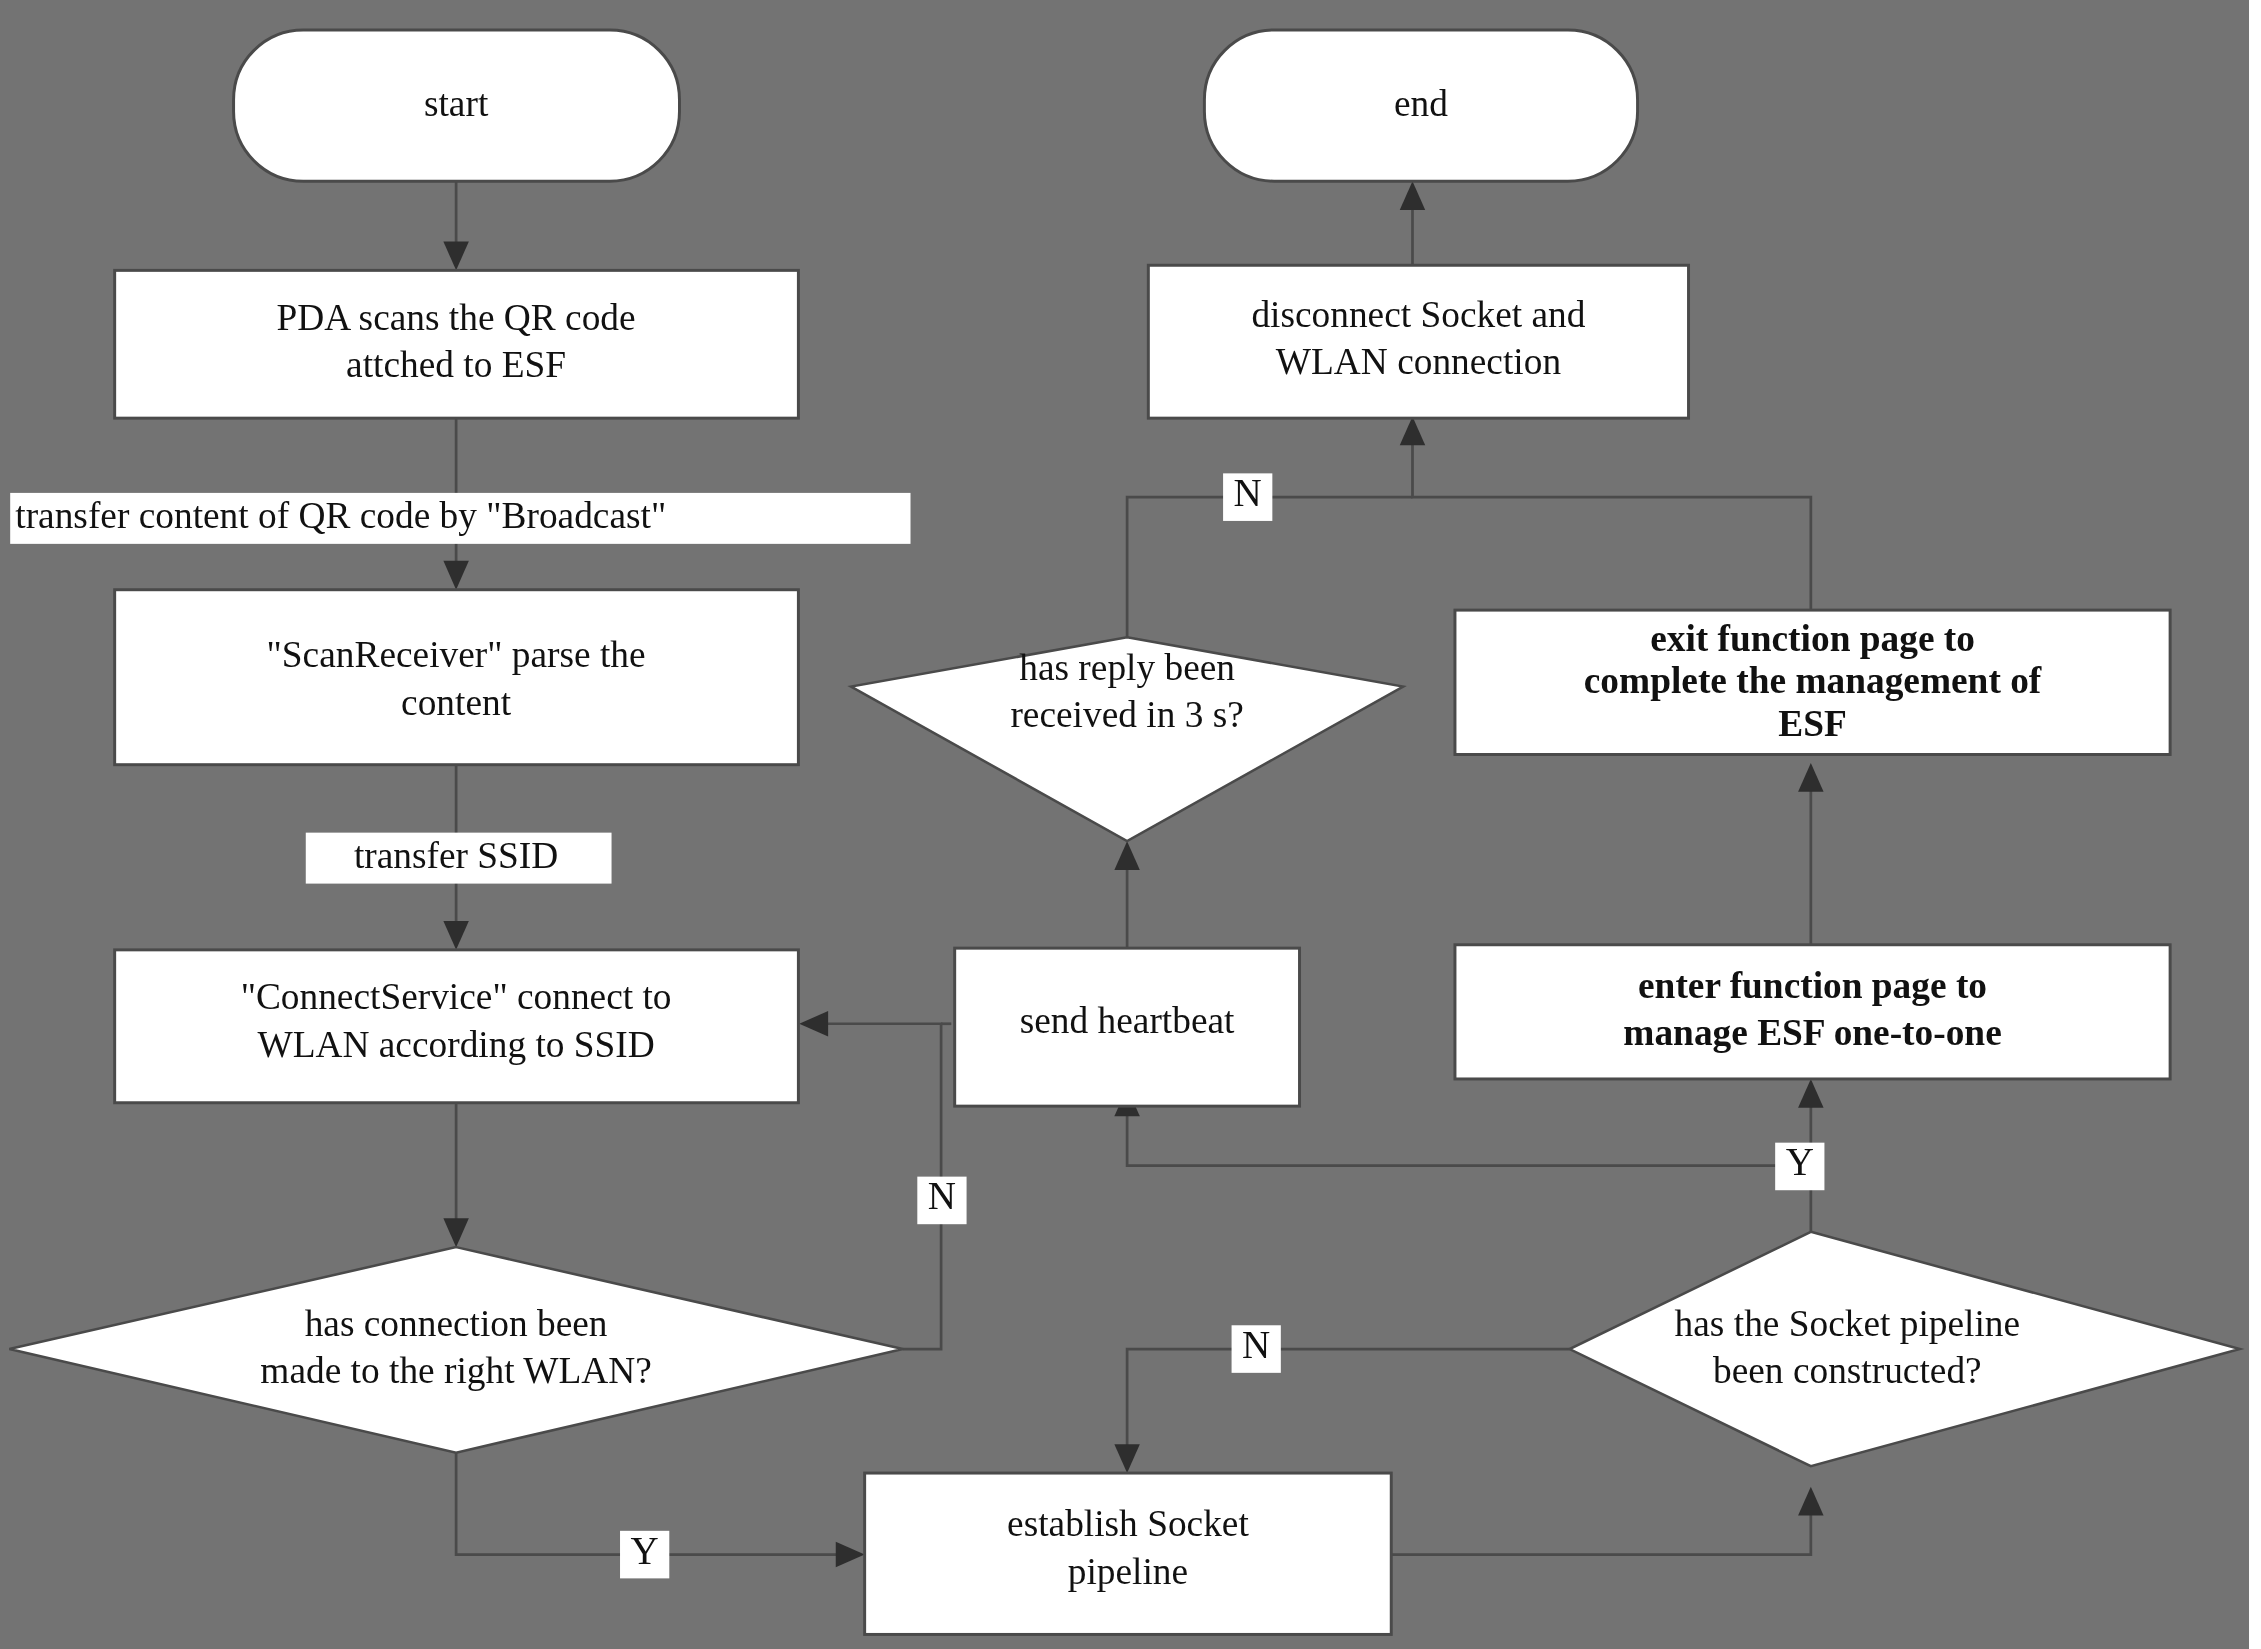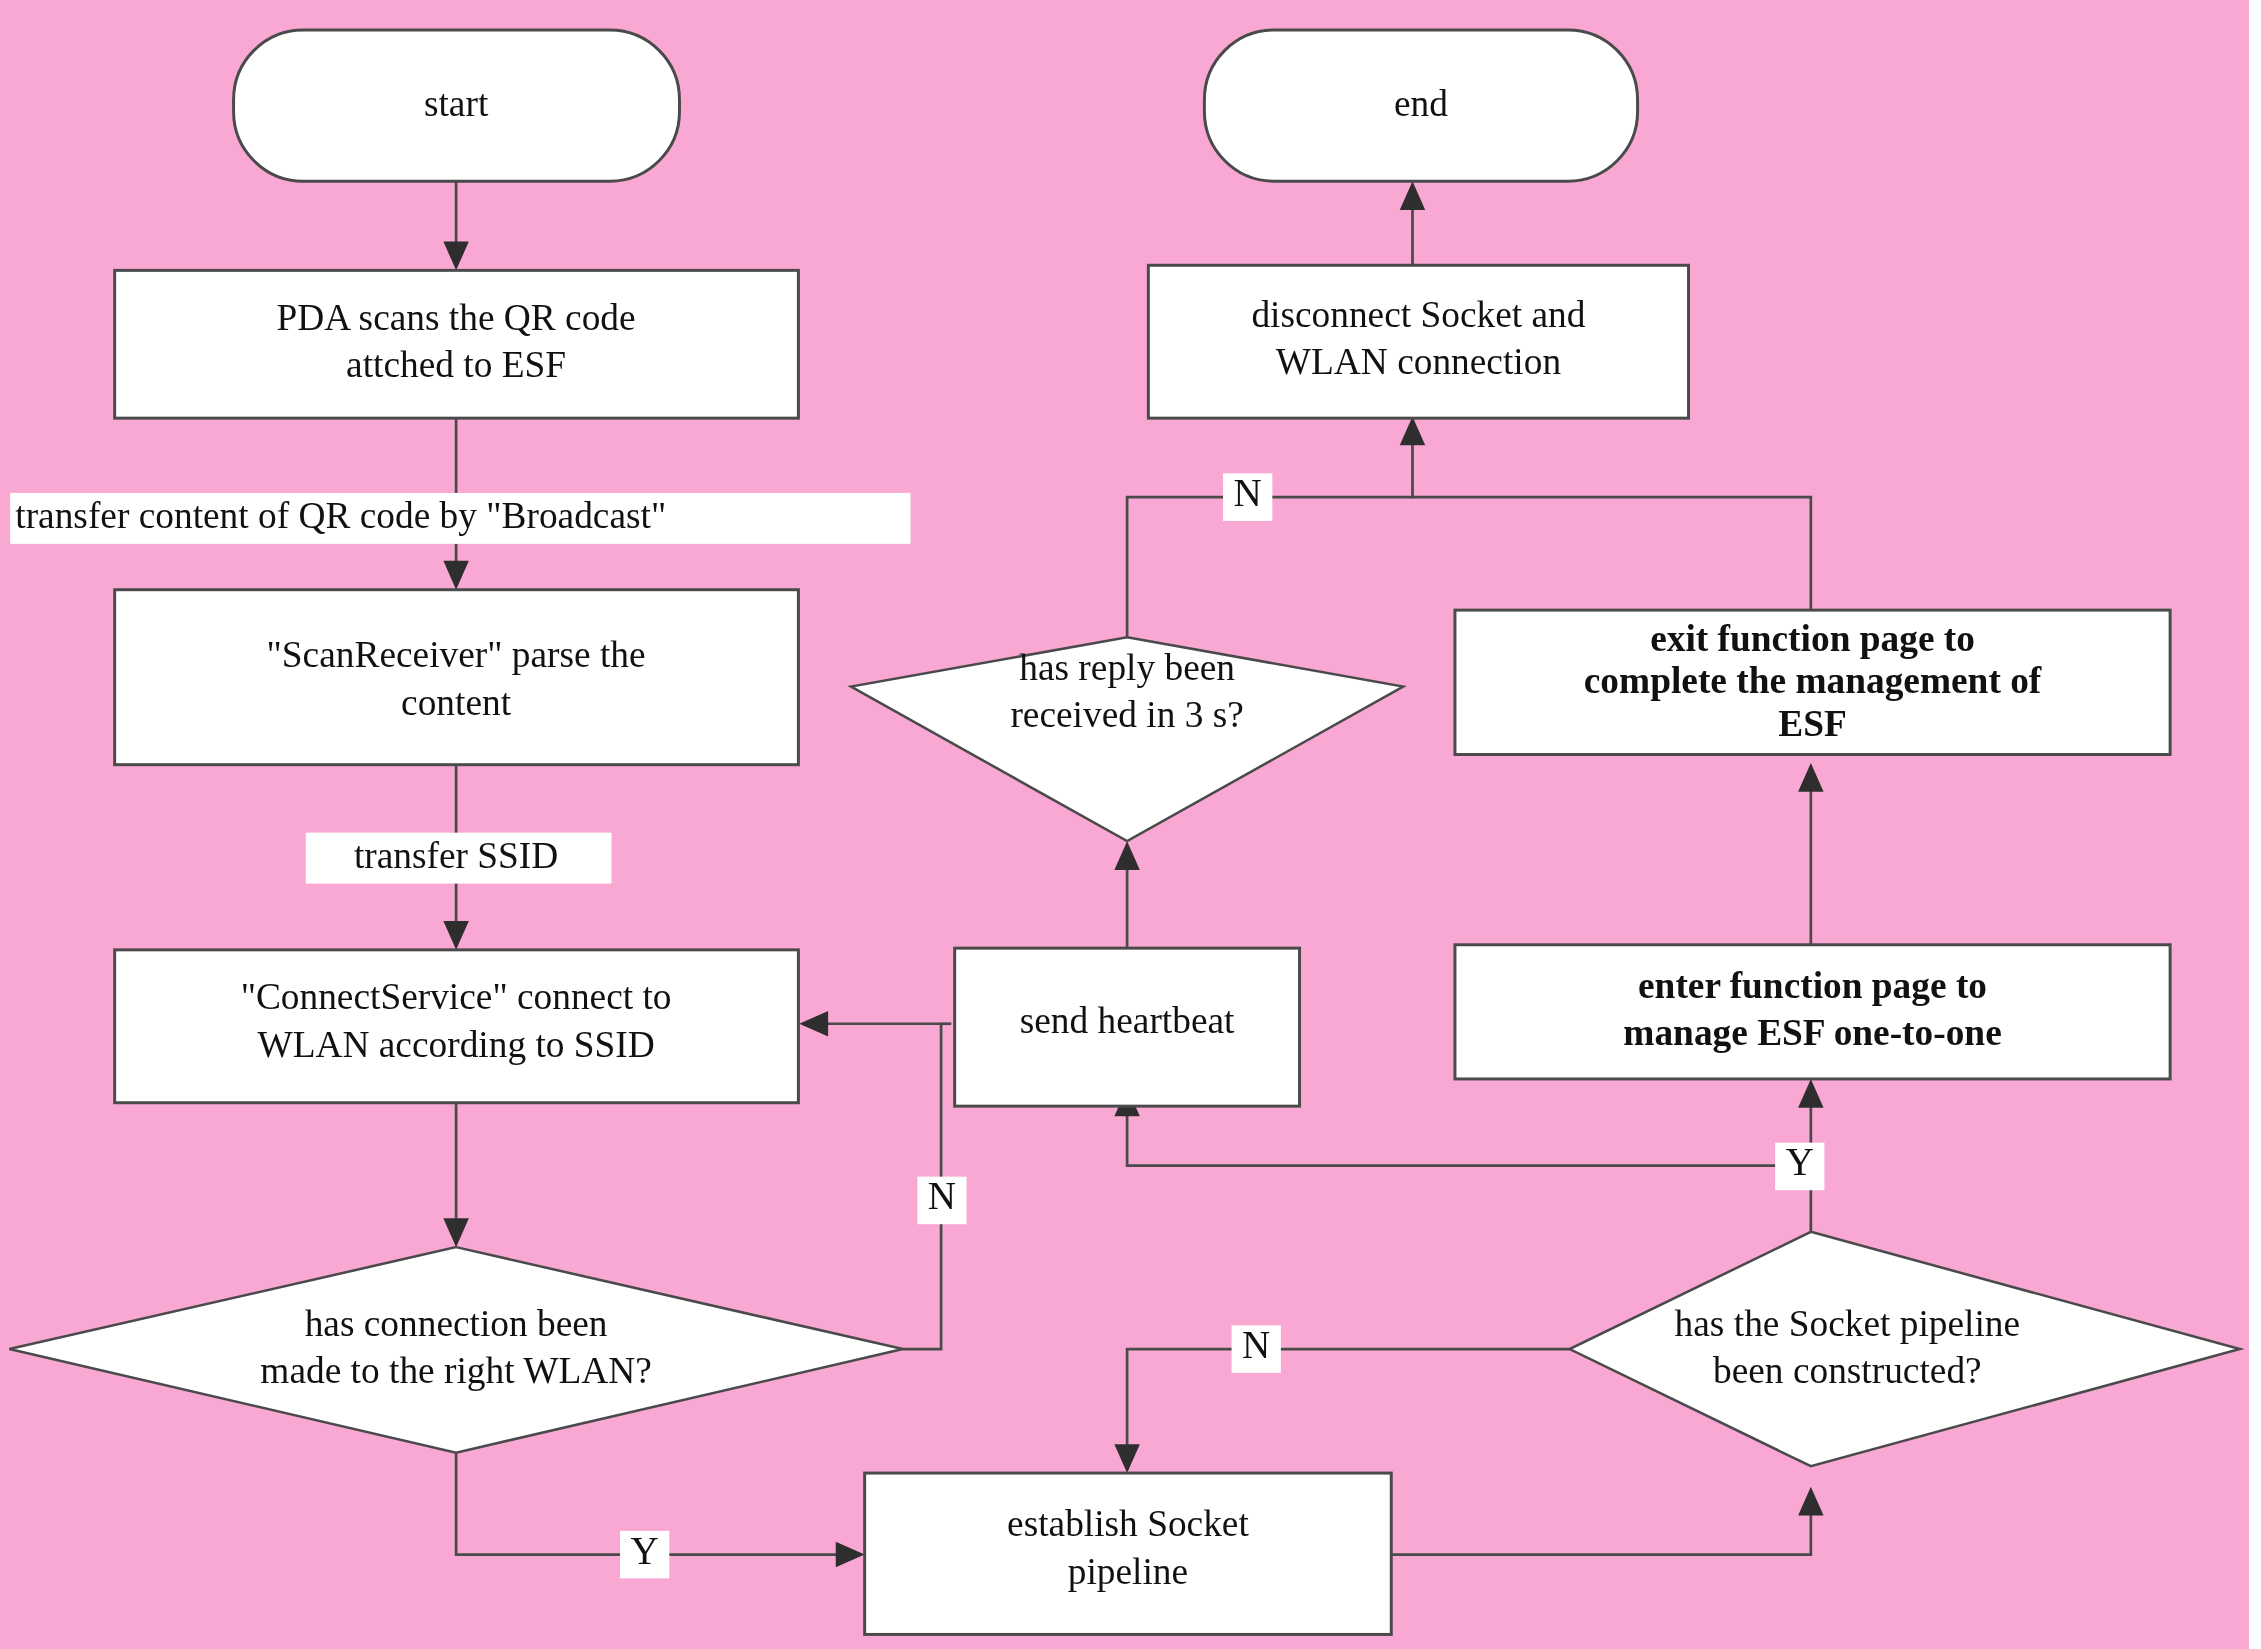--- a/index.html
+++ b/index.html
@@ -4,21 +4,21 @@
 <style>
   html, body {
     margin: 0;
     padding: 0;
     background: #ffffff;
   }
   #stage {
     position: relative;
     width: 2249px;
     height: 1650px;
-    background: #f9a8d4;
+    background: #737373;
     overflow: hidden;
   }
   svg.flow {
     position: absolute;
     top: 0; left: 0;
     width: 2261px;
     height: 1650px;
     display: block;
   }
   .shape-stroke {

